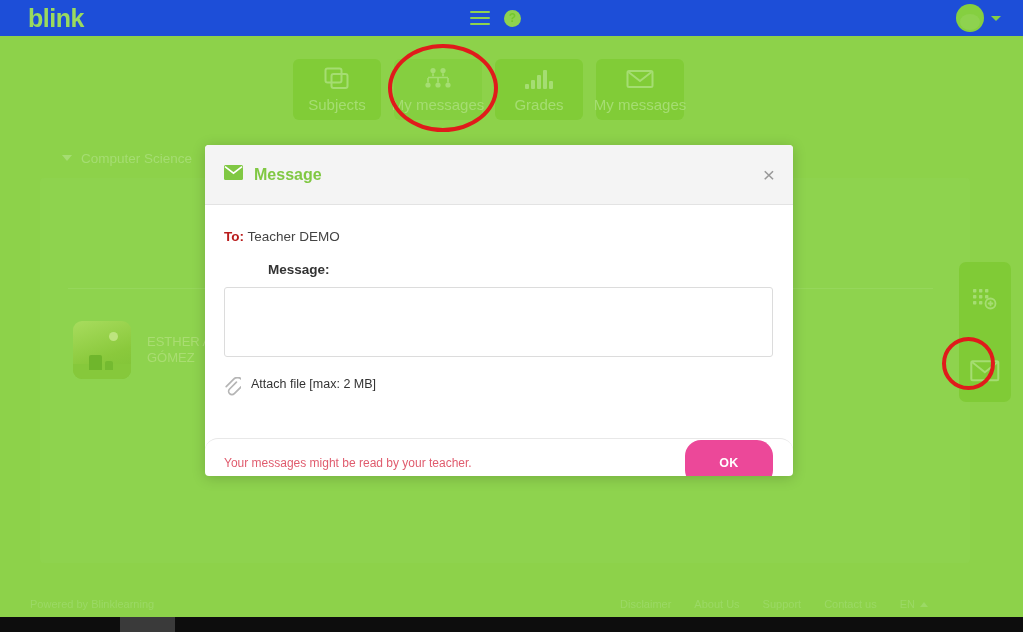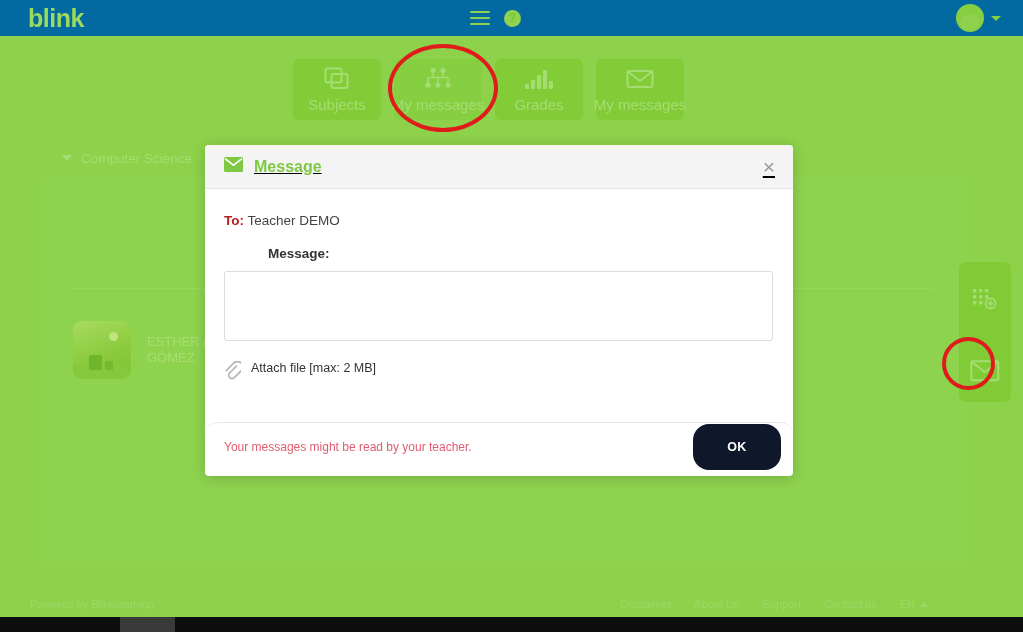--- a/index.html
+++ b/index.html
@@ -15,21 +15,21 @@
     background: #8dd24a;
     position: relative;
   }
 
   
   .topbar {
     position: absolute;
     top: 0; left: 0;
     width: 1023px;
     height: 36px;
-    background: #0369a1;
+    background: #1d4ed8;
     display: flex;
     align-items: center;
   }
   .logo {
     position: absolute;
     left: 28px;
     font-size: 25px;
     font-weight: bold;
     color: #9ada5e;
     letter-spacing: -0.5px;
@@ -215,27 +215,26 @@
   .modal-shadow {
     position: absolute;
     top: 145px; left: 205px;
     width: 588px; height: 331px;
     background: #ffffff;
     border-radius: 4px;
     box-shadow: 0 2px 14px rgba(0,0,0,0.18);
     overflow: hidden;
   }
   .modal-header {
-    height: 44px;
+    height: 60px;
     background: #f4f4f4;
     border-bottom: 1px solid #e3e3e3;
     display: flex;
     align-items: center;
     padding: 0 18px 0 19px;
-    text-decoration: underline;
   }
   .modal-title {
     font-size: 16px;
     color: #80c843;
     font-weight: bold;
     margin-left: 11px;
   }
   .modal-close {
     margin-left: auto;
     font-size: 21px;
@@ -284,32 +283,32 @@
   }
   .attach-label {
     font-size: 12.5px;
     color: #333;
   }
   .modal-footer {
     border-top: 1px solid #e8e8e8;
     height: 49px;
     display: flex;
     align-items: center;
-    padding: 0 12px 0 19px;
+    padding: 0 20px 0 19px;
     border-radius: 13px;
   }
   .warning-text {
     font-size: 12px;
     color: #e05c6e;
   }
   .ok-button {
     margin-left: auto;
     width: 88px;
     height: 46px;
-    background: #0f172a;
+    background: #ec4899;
     color: #ffffff;
     border: none;
     border-radius: 16px;
     font-size: 12.5px;
     font-weight: bold;
     font-family: "Liberation Sans", sans-serif;
     cursor: pointer;
     letter-spacing: 0.3px;
   }
 

